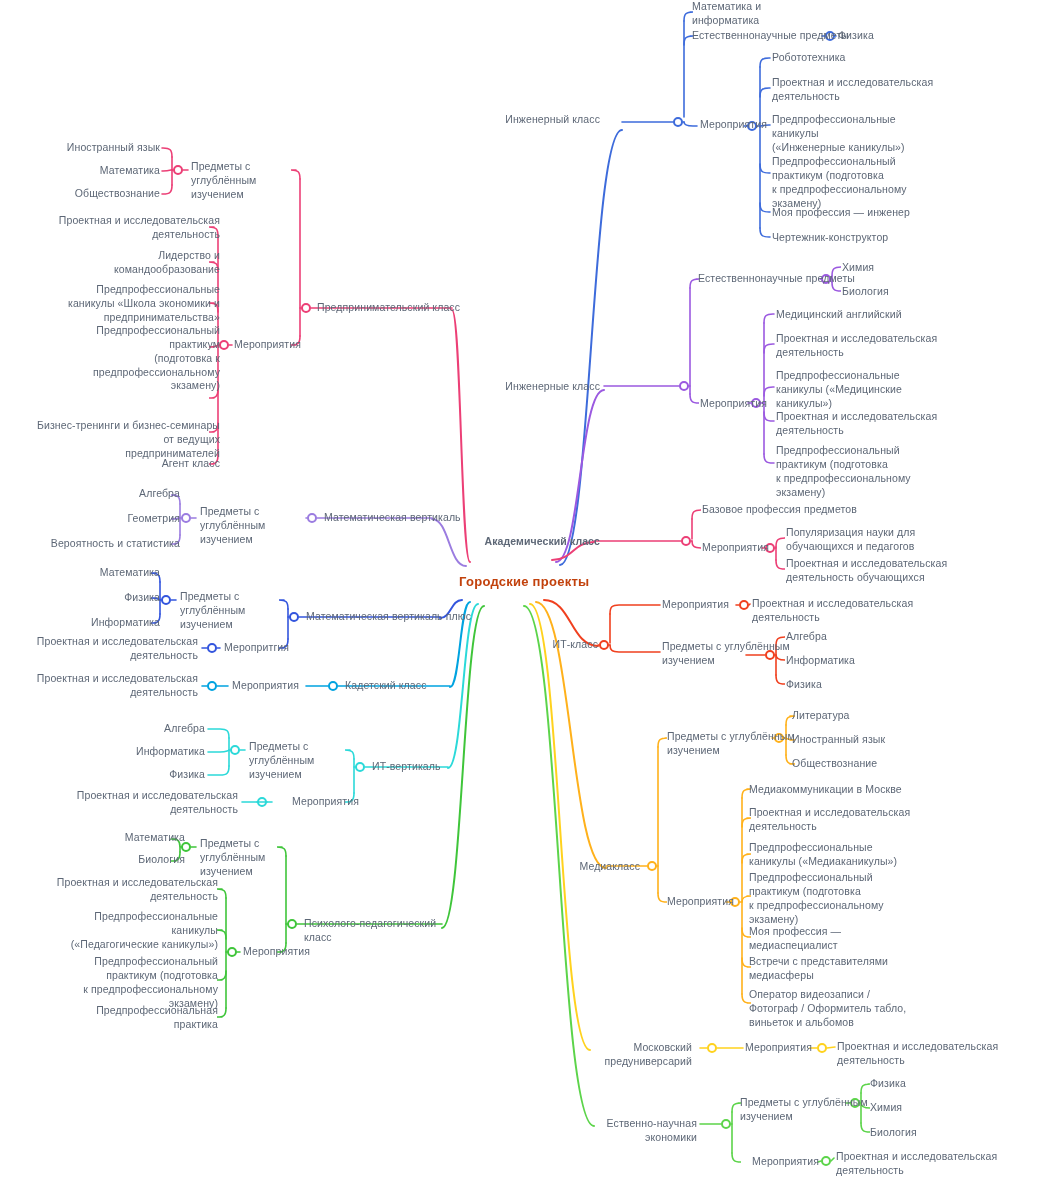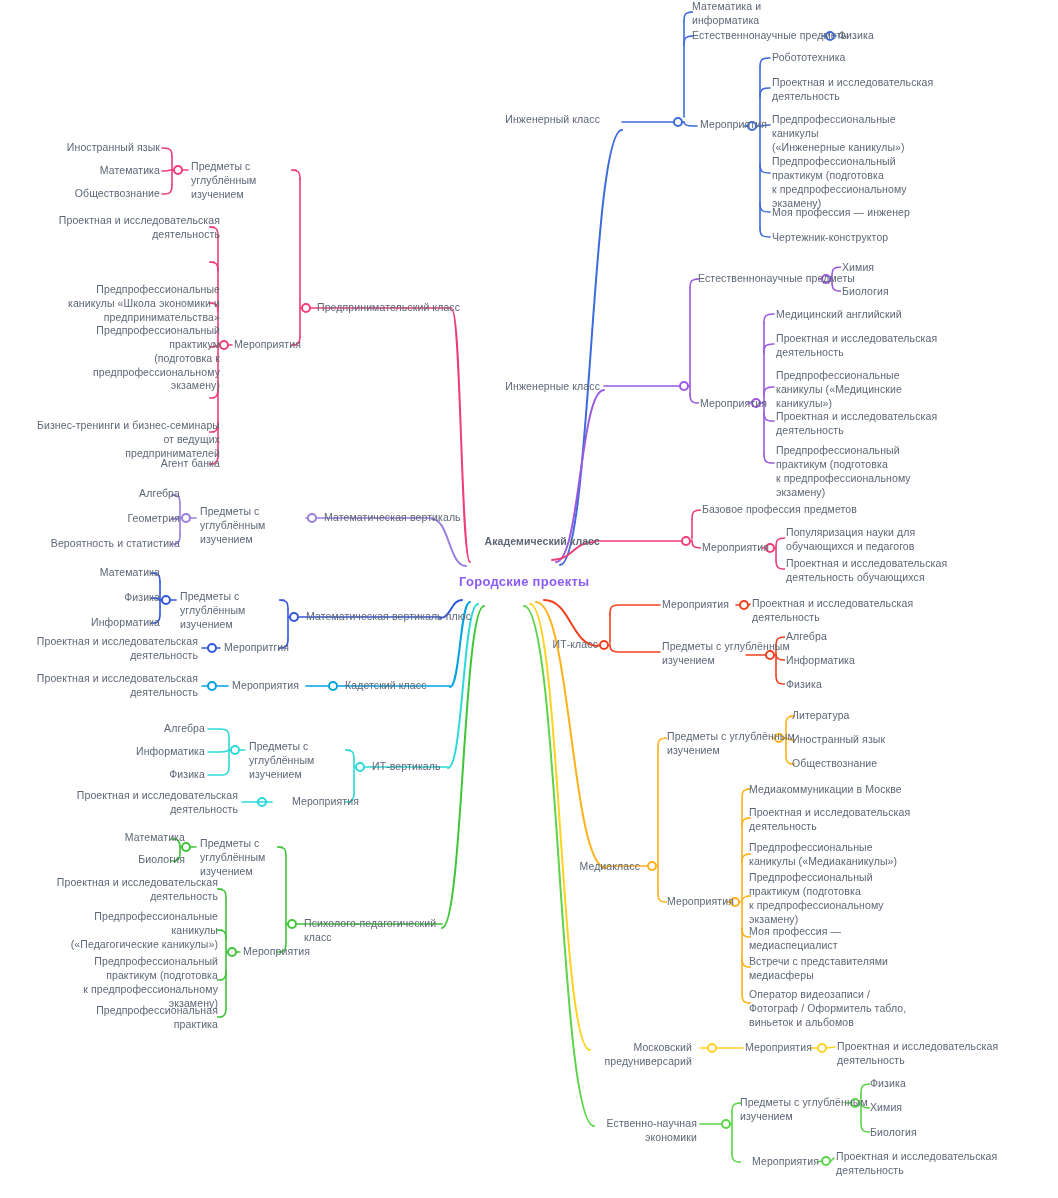--- a/index.html
+++ b/index.html
@@ -27,21 +27,21 @@
     line-height:1.32;
     color:#5d6776;
     white-space:pre-line;
     letter-spacing:0.01em;
   }
   .node.r{ text-align:left; }
   .node.l{ text-align:right; }
   .node.center-label{
     font-size:13px;
     font-weight:bold;
-    color:#8b5cf6;
+    color:#c2410c;
     letter-spacing:0.02em;
   }
 </style>
 </head>
 <body>
 
 <div id="canvas">
   <svg class="links" id="links" viewBox="0 0 1058 1198">
       <path d="M560,565 C591,565 591,130 622,130" stroke="#3d6bdb" fill="none" stroke-width="2" stroke-linecap="round"></path>
       <path d="M556,562 C580,562 580,390 604,390" stroke="#9b59e0" fill="none" stroke-width="2" stroke-linecap="round"></path>
@@ -363,32 +363,34 @@
 
   <div class="node r" style="left:317px;top:301px;">Предпринимательский класс</div>
   <div class="node r" style="left:191px;top:160px;width:110px;">Предметы с углублённым
 изучением</div>
   <div class="node l" style="left:55px;top:141px;width:105px;">Иностранный язык</div>
   <div class="node l" style="left:55px;top:164px;width:105px;">Математика</div>
   <div class="node l" style="left:55px;top:187px;width:105px;">Обществознание</div>
   <div class="node r" style="left:234px;top:338px;">Мероприятия</div>
   <div class="node l" style="left:20px;top:214px;width:200px;">Проектная и исследовательская
 деятельность</div>
+  <div class="node l" style="left:20px;top:249px;width:200px;">Лидерство и
+командообразование</div>
   <div class="node l" style="left:20px;top:283px;width:200px;">Предпрофессиональные
 каникулы «Школа экономики и
 предпринимательства»</div>
   <div class="node l" style="left:20px;top:324px;width:200px;">Предпрофессиональный
 практикум
 (подготовка к
 предпрофессиональному
 экзамену)</div>
   <div class="node l" style="left:10px;top:419px;width:210px;">Бизнес-тренинги и бизнес-семинары
 от ведущих
 предпринимателей</div>
-  <div class="node l" style="left:20px;top:457px;width:200px;">Агент банка</div>
+  <div class="node l" style="left:20px;top:457px;width:200px;">Агент класс</div>
 
   <div class="node r" style="left:324px;top:511px;">Математическая вертикаль</div>
   <div class="node r" style="left:200px;top:505px;width:105px;">Предметы с углублённым
 изучением</div>
   <div class="node l" style="left:20px;top:487px;width:160px;">Алгебра</div>
   <div class="node l" style="left:20px;top:512px;width:160px;">Геометрия</div>
   <div class="node l" style="left:20px;top:537px;width:160px;">Вероятность и статистика</div>
 
   <div class="node r" style="left:306px;top:610px;">Математическая вертикаль плюс</div>
   <div class="node r" style="left:180px;top:590px;width:105px;">Предметы с углублённым

